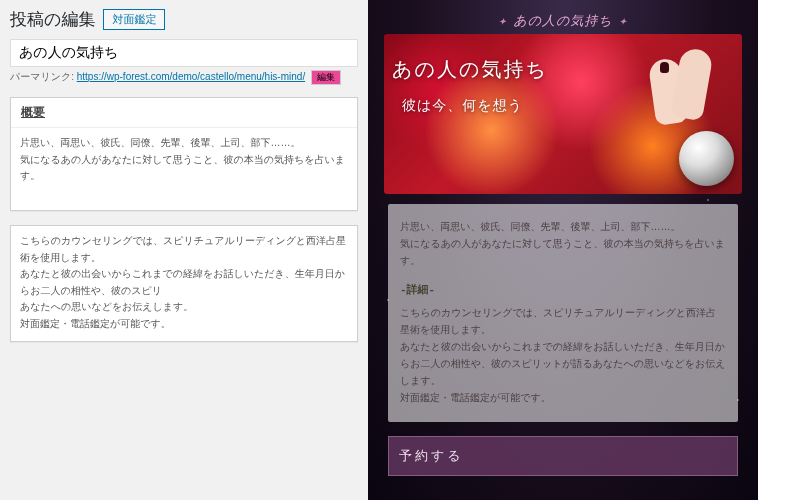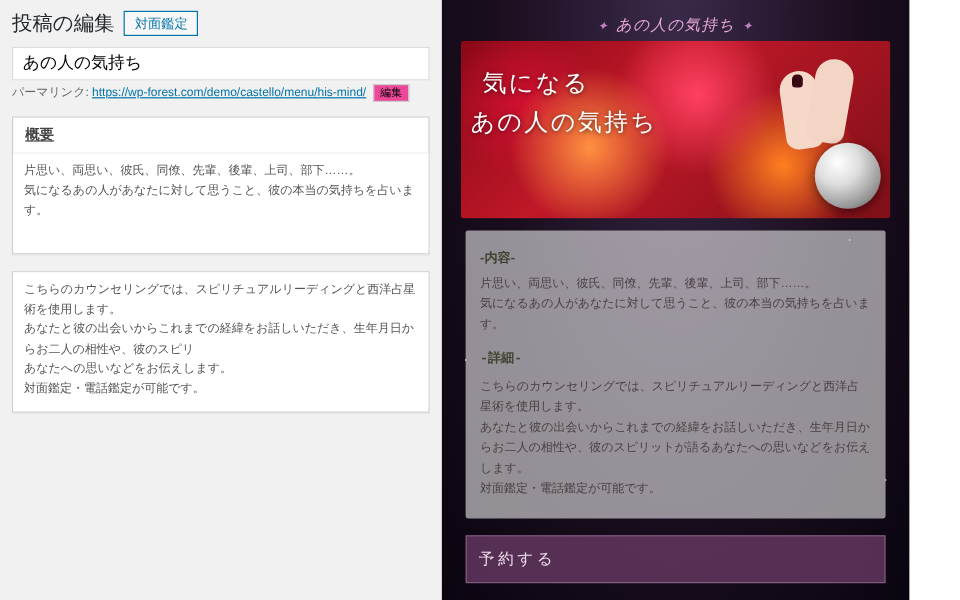--- a/index.html
+++ b/index.html
@@ -68,26 +68,25 @@
 <div class="right">
   <div class="star-bg"></div>
   <div class="right-inner">
     <div class="page-tag">あの人の気持ち</div>
     <div class="hero">
       <div class="hand">
         <span class="nail" style="left:38px;top:18px"></span>
         <span class="nail" style="left:62px;top:10px"></span>
       </div>
       <div class="hero-text">
-        <div class="l1">気になる</div>
         <div class="l2">あの人の気持ち</div>
+        <div class="l3">彼は今、何を想う</div>
       </div>
     </div>
     <div class="panel">
-      <h3>-内容-</h3>
       <div style="white-space:pre-line">片思い、両思い、彼氏、同僚、先輩、後輩、上司、部下……。
 気になるあの人があなたに対して思うこと、彼の本当の気持ちを占います。</div>
       <h3 class="detail">-詳細-</h3>
       <div style="white-space:pre-line">こちらのカウンセリングでは、スピリチュアルリーディングと西洋占星術を使用します。
 あなたと彼の出会いからこれまでの経緯をお話しいただき、生年月日からお二人の相性や、彼のスピリットが語るあなたへの思いなどをお伝えします。
 対面鑑定・電話鑑定が可能です。</div>
     </div>
     <div class="cta">予約する</div>
   </div>
 </div>

